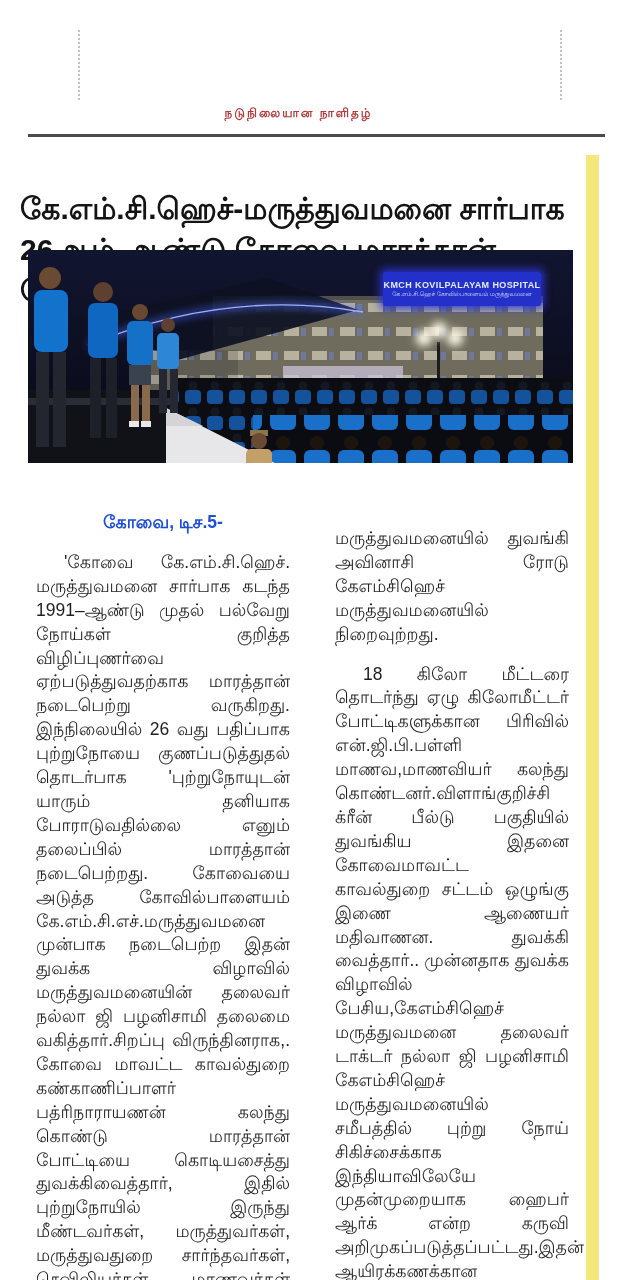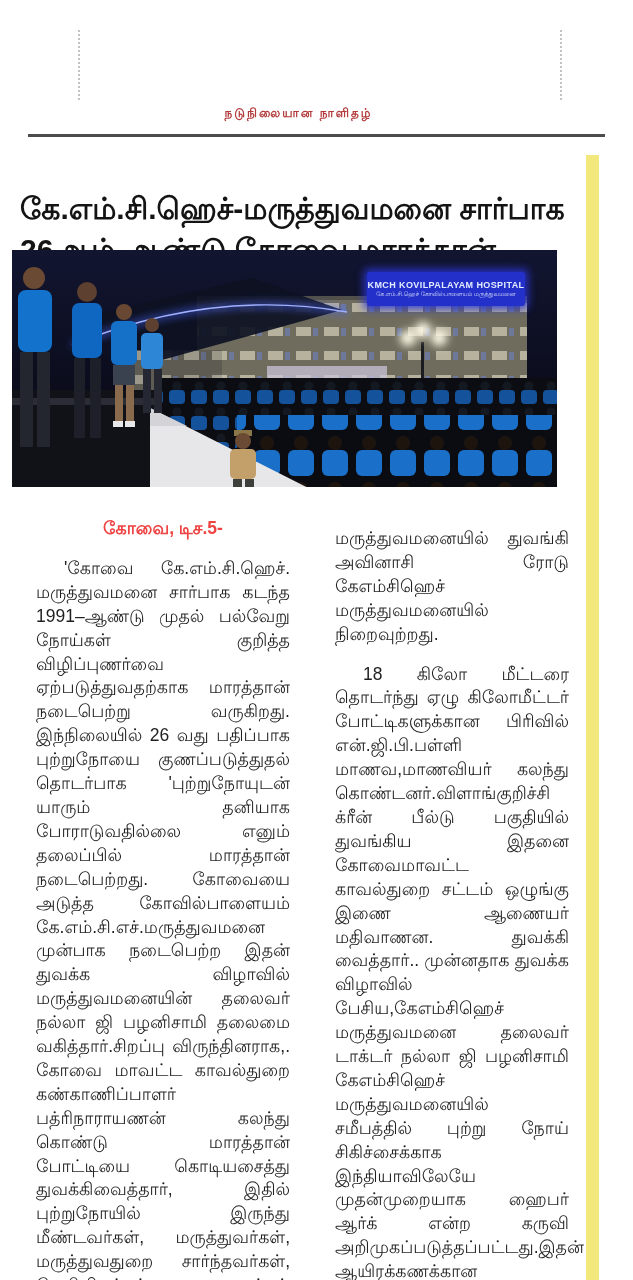--- a/index.html
+++ b/index.html
@@ -16,33 +16,33 @@
   .mast-dots{position:absolute;top:30px;height:70px;width:0;border-left:2px dotted #c2c2c2;}
   .dots-left{left:78px;}
   .dots-right{left:560px;}
   .tagline{position:absolute;left:0;top:106px;width:505px;text-align:center;
     color:#b23a3a;font-size:12px;font-weight:700;letter-spacing:2px;margin-left:46px;}
   .divider{position:absolute;left:28px;top:134px;width:577px;height:3px;background:#4c4c4c;}
   
   .headline{position:absolute;left:20px;top:149px;width:566px;
     font-size:30px;line-height:1.36;font-weight:800;color:#141414;margin-top:40px;}
   
-  .photo{position:absolute;left:12px;top:250px;width:545px;height:237px;background:#a21caf;overflow:hidden;}
+  .photo{position:absolute;left:28px;top:250px;width:545px;height:213px;background:#a21caf;overflow:hidden;}
   .photo svg{display:block;}
   .hospital-sign{position:absolute;left:355px;top:22px;width:158px;height:34px;
     display:flex;flex-direction:column;justify-content:center;align-items:center;
     color:#e3ecff;text-align:center;line-height:1.2;}
   .hospital-sign .l1{font-size:9px;font-weight:700;letter-spacing:.4px;}
   .hospital-sign .l2{font-size:6px;opacity:.85;}
   
   .col{position:absolute;top:511px;height:769px;overflow:hidden;
     font-size:17.5px;line-height:23.9px;color:#1f1f1f;text-align:justify;}
   .col1{left:20px;width:286px;}
   .col2{left:319px;width:266px;}
-  .dateline{font-weight:800;text-align:center;color:#ef4444;margin-top:6px;}
+  .dateline{font-weight:800;text-align:center;color:#1d4ed8;}
   .col p{margin:16px;}
   .indent{text-indent:1.6em;}
 </style>
 </head>
 <body>
 
 <div class="page">
 
   <div class="mast-dots dots-left"></div>
   <div class="mast-dots dots-right"></div>

